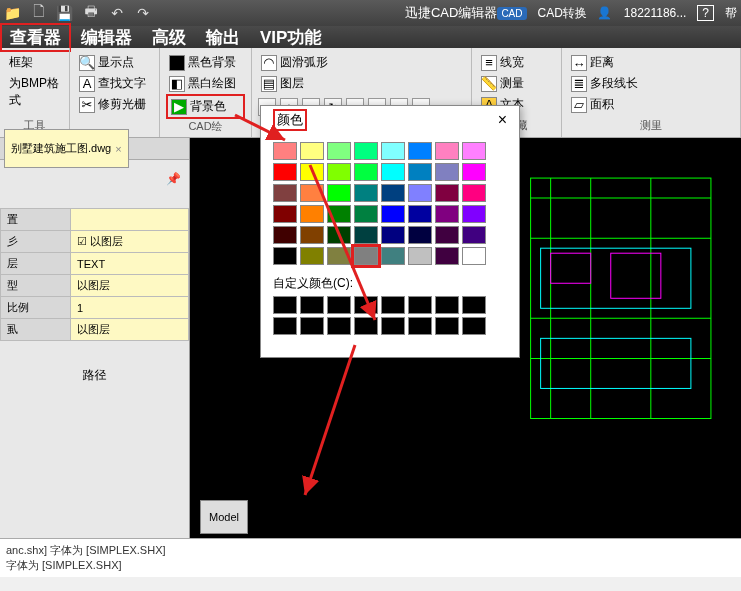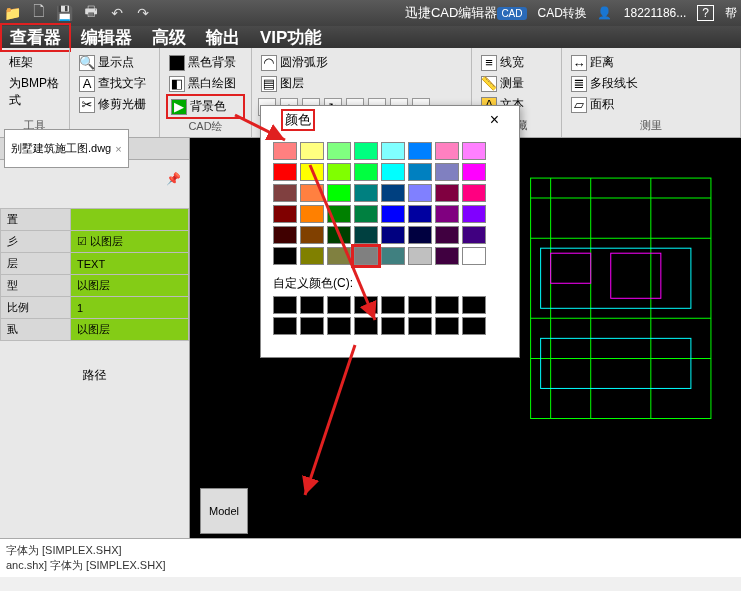--- a/index.html
+++ b/index.html
@@ -25,38 +25,38 @@
   .ritem { display: flex; align-items: center; gap: 3px; padding: 2px 3px; font-size: 12px; }
   .ritem .ic { width: 16px; height: 16px; display: inline-flex; align-items: center; justify-content: center; font-size: 13px; border: 1px solid #888; background: #fff; }
   .ritem.hi { border: 2px solid #e02020; }
   .rsmall { display: flex; gap: 4px; }
   .rsmall .sic { width: 18px; height: 18px; border: 1px solid #999; background: #f8f8f8; display: flex; align-items: center; justify-content: center; font-size: 11px; }
   
   
   .workspace { display: flex; height: 400px; }
   .leftpanel { width: 190px; background: #e8e8e8; border-right: 1px solid #999; }
   .tabstrip { background: #d8d8d8; height: 22px; display: flex; align-items: center; padding: 0 4px; border-bottom: 1px solid #aaa; }
-  .tabstrip .tab { background: #ffffff; border: 1px solid #999; padding: 11px 6px; font-size: 11px; display: flex; align-items: center; gap: 4px; }
+  .tabstrip .tab { background: #fef9c3; border: 1px solid #999; padding: 11px 6px; font-size: 11px; display: flex; align-items: center; gap: 4px; }
   .tabstrip .tab .cx { color: #888; cursor: pointer; }
   .proptbl { width: 100%; border-collapse: collapse; margin-top: 20px; }
   .proptbl td { border: 1px solid #bbb; padding: 3px 6px; background: #d8d8d8; font-size: 11px; }
-  .proptbl td.val { background: #84cc16; }
+  .proptbl td.val { background: #fef9c3; }
   .proptbl td.chk::before { content: "☑ "; }
   .pathrow { padding: 6px; font-size: 12px; text-align: center; }
   
   .canvas { flex: 1; background: #000; position: relative; }
   .canvas .cadlines { position: absolute; inset: 0; }
-  .modeltab { position: absolute; bottom: 4px; left: 10px; background: #ddd; border: 1px solid #888; padding: 16px 8px; font-size: 11px; }
+  .modeltab { position: absolute; bottom: 4px; left: 10px; background: #ddd; border: 1px solid #888; padding: 10px 8px; font-size: 11px; }
   
   
   .log { background: #fff; border-top: 1px solid #aaa; padding: 4px 6px; font-size: 11px; color: #333; }
   
   
   .dialog { position: absolute; left: 260px; top: 105px; width: 260px; background: #fff; border: 1px solid #888; box-shadow: 2px 2px 8px rgba(0,0,0,0.3); }
-  .dlg-title { height: 28px; display: flex; align-items: center; justify-content: space-between; padding: 0 20px; font-size: 13px; }
+  .dlg-title { height: 28px; display: flex; align-items: center; justify-content: space-between; padding: 0 12px; font-size: 13px; }
   .dlg-title .hi { border: 2px solid #e02020; padding: 0 2px; }
   .dlg-close { font-size: 16px; cursor: pointer; }
   .dlg-body { padding: 8px 12px 12px; }
   .dlg-body .sect { font-size: 12px; margin-bottom: 4px; }
   .swatches { display: grid; grid-template-columns: repeat(8, 24px); gap: 3px; margin-bottom: 10px; }
   .sw { width: 24px; height: 18px; border: 1px solid #888; }
   .sw.selected { outline: 3px solid #e02020; outline-offset: 0; }
   .dlg-btns { display: flex; gap: 8px; margin-top: 10px; }
   .dlg-btn { flex: 1; padding: 5px 0; border: 1px solid #888; background: #eee; text-align: center; font-size: 12px; cursor: pointer; }
   .dlg-btn.primary { border: 2px solid #2a6ab8; }
@@ -263,22 +263,22 @@
       <g stroke="#f0f" stroke-width="1" fill="none">
         <rect x="360" y="115" width="40" height="30"></rect>
         <rect x="420" y="115" width="50" height="45"></rect>
       </g>
     </svg>
     <div class="modeltab">Model</div>
   </div>
 </div>
 
 <div class="log">
+  <div>anc.shx] 字体为 [SIMPLEX.SHX]</div>
   <div>字体为 [SIMPLEX.SHX]</div>
-  <div>anc.shx] 字体为 [SIMPLEX.SHX]</div>
 </div>
 
 <div class="dialog">
   <div class="dlg-title">
     <span class="hi">颜色</span>
     <span class="dlg-close">×</span>
   </div>
   <div class="dlg-body">
     <div class="swatches" id="basic-sw">
         <div class="sw" style="background: rgb(255, 128, 128);"></div>

